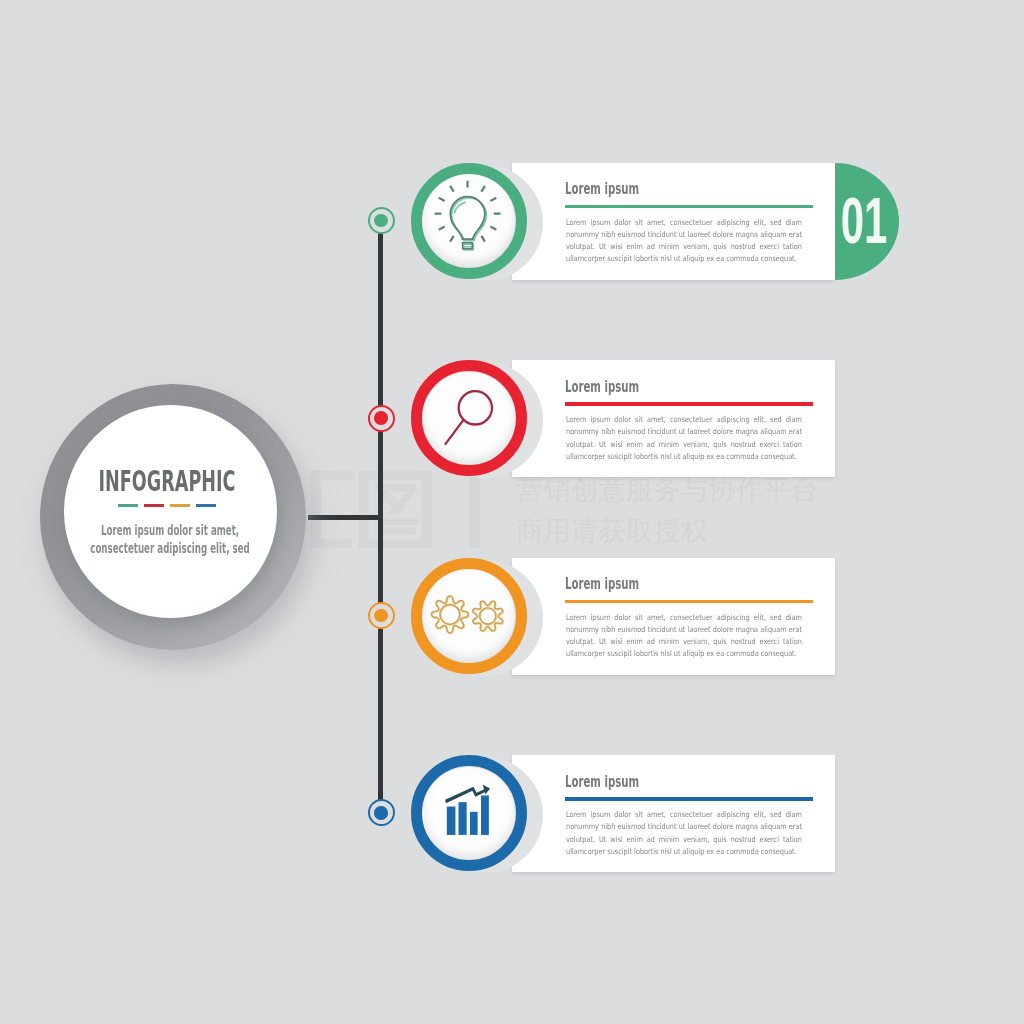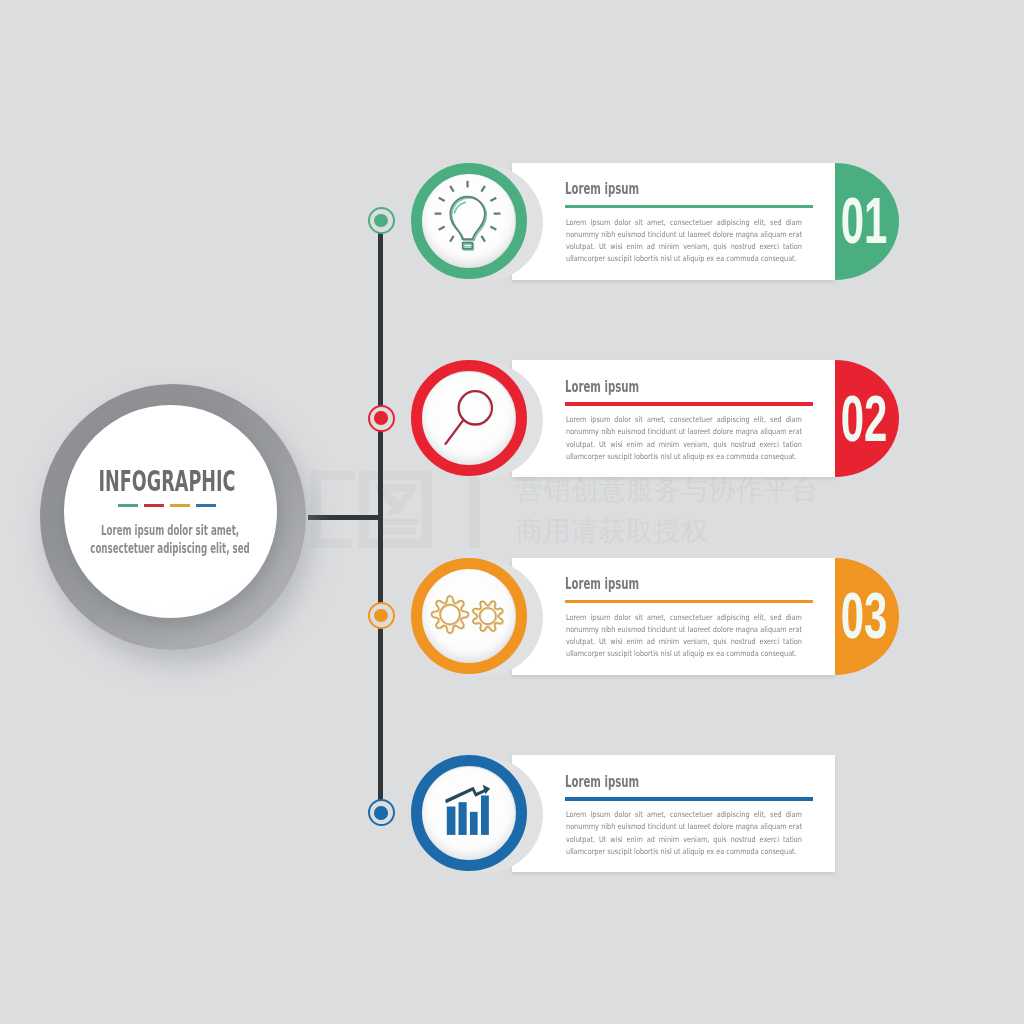--- a/index.html
+++ b/index.html
@@ -146,46 +146,40 @@
       </g>
       <g class="bulbRays" fill="none" stroke="#5e8076" stroke-width="2.3" stroke-linecap="butt">
                 <path d="M47.0 14.0L47.0 7.0M61.3 18.1L65.0 12.2M70.6 27.9L76.7 24.5M74.0 41.0L81.0 41.0M70.6 54.1L76.7 57.5M61.3 63.9L65.0 69.8M32.7 18.1L29.0 12.2M23.4 27.9L17.3 24.5M20.0 41.0L13.0 41.0M23.4 54.1L17.3 57.5M32.7 63.9L29.0 69.8"></path>
               </g>
     </svg></div>
       <div class="disc-ring" style="border-color:#4bae80"></div>
     </div>
       </div>
       <div class="row" style="top: 360px;">
     <div class="card"></div>
-    <div class="badge" style="background:#e82331">
-      <b>02</b>
-    </div>
     <div class="r-title">Lorem ipsum</div>
     <div class="r-rule" style="background:#e82331"></div>
     <div class="r-body">Lorem ipsum dolor sit amet, consectetuer adipiscing elit, sed diam nonummy nibh euismod tincidunt ut laoreet dolore magna aliquam erat volutpat. Ut wisi enim ad minim veniam, quis nostrud exerci tation ullamcorper suscipit lobortis nisl ut aliquip ex ea commoda consequat.</div>
     <div class="shadowdisc"></div>
     <div class="disc">
       <div class="disc-in"></div>
       <div class="disc-icon"><svg viewBox="0 0 96 96">
       <g fill="none" stroke="#a52840" stroke-width="2.4" stroke-linecap="round">
         <circle cx="55" cy="37" r="17.2"></circle>
         <path d="M42.8 49.4 24.3 74.2"></path>
       </g>
       <g fill="none" stroke="#e8dfcf" stroke-width="1.4" stroke-linecap="round">
         <path d="M68.6 30.6a16 16 0 0 1 .6 12.6"></path>
       </g>
     </svg></div>
       <div class="disc-ring" style="border-color:#e82331"></div>
     </div>
       </div>
       <div class="row" style="top: 557.5px;">
     <div class="card"></div>
-    <div class="badge" style="background:#f09422">
-      <b>03</b>
-    </div>
     <div class="r-title">Lorem ipsum</div>
     <div class="r-rule" style="background:#f09422"></div>
     <div class="r-body">Lorem ipsum dolor sit amet, consectetuer adipiscing elit, sed diam nonummy nibh euismod tincidunt ut laoreet dolore magna aliquam erat volutpat. Ut wisi enim ad minim veniam, quis nostrud exerci tation ullamcorper suscipit lobortis nisl ut aliquip ex ea commoda consequat.</div>
     <div class="shadowdisc"></div>
     <div class="disc">
       <div class="disc-in"></div>
       <div class="disc-icon"><svg viewBox="0 0 96 96">
       <g fill="#fefaf0" stroke="none">
         <path class="gearA2" d="M29.42 28.50L29.99 28.57L30.55 28.77L31.09 29.10L31.59 29.58L32.04 30.22L32.42 31.11L32.55 32.90L32.79 33.80L33.05 34.45L33.32 34.97L33.60 35.37L33.90 35.67L34.23 35.86L34.60 35.96L35.03 35.97L35.51 35.88L36.06 35.71L36.71 35.42L37.52 34.96L38.88 33.80L39.77 33.43L40.55 33.30L41.24 33.32L41.86 33.46L42.39 33.72L42.85 34.08L43.20 34.53L43.46 35.07L43.60 35.68L43.62 36.38L43.49 37.15L43.12 38.05L41.95 39.40L41.49 40.21L41.20 40.85L41.03 41.41L40.94 41.89L40.95 42.31L41.04 42.69L41.24 43.02L41.53 43.32L41.93 43.60L42.45 43.87L43.11 44.13L44.01 44.38L45.79 44.51L46.69 44.88L47.32 45.34L47.80 45.84L48.13 46.38L48.33 46.94L48.40 47.52L48.33 48.09L48.13 48.65L47.80 49.19L47.32 49.69L46.68 50.14L45.79 50.52L44.00 50.65L43.10 50.89L42.45 51.15L41.93 51.42L41.53 51.70L41.23 52.00L41.04 52.33L40.94 52.70L40.93 53.13L41.02 53.61L41.19 54.16L41.48 54.81L41.94 55.62L43.10 56.98L43.47 57.87L43.60 58.65L43.58 59.34L43.44 59.96L43.18 60.49L42.82 60.95L42.37 61.30L41.83 61.56L41.22 61.70L40.52 61.72L39.75 61.59L38.85 61.22L37.50 60.05L36.69 59.59L36.05 59.30L35.49 59.13L35.01 59.04L34.59 59.05L34.21 59.14L33.88 59.34L33.58 59.63L33.30 60.03L33.03 60.55L32.77 61.21L32.52 62.11L32.39 63.89L32.02 64.79L31.56 65.42L31.06 65.90L30.52 66.23L29.96 66.43L29.38 66.50L28.81 66.43L28.25 66.23L27.71 65.90L27.21 65.42L26.76 64.78L26.38 63.89L26.25 62.10L26.01 61.20L25.75 60.55L25.48 60.03L25.20 59.63L24.90 59.33L24.57 59.14L24.20 59.04L23.77 59.03L23.29 59.12L22.74 59.29L22.09 59.58L21.28 60.04L19.92 61.20L19.03 61.57L18.25 61.70L17.56 61.68L16.94 61.54L16.41 61.28L15.95 60.92L15.60 60.47L15.34 59.93L15.20 59.32L15.18 58.62L15.31 57.85L15.68 56.95L16.85 55.60L17.31 54.79L17.60 54.15L17.77 53.59L17.86 53.11L17.85 52.69L17.76 52.31L17.56 51.98L17.27 51.68L16.87 51.40L16.35 51.13L15.69 50.87L14.79 50.62L13.01 50.49L12.11 50.12L11.48 49.66L11.00 49.16L10.67 48.62L10.47 48.06L10.40 47.48L10.47 46.91L10.67 46.35L11.00 45.81L11.48 45.31L12.12 44.86L13.01 44.48L14.80 44.35L15.70 44.11L16.35 43.85L16.87 43.58L17.27 43.30L17.57 43.00L17.76 42.67L17.86 42.30L17.87 41.87L17.78 41.39L17.61 40.84L17.32 40.19L16.86 39.38L15.70 38.02L15.33 37.13L15.20 36.35L15.22 35.66L15.36 35.04L15.62 34.51L15.98 34.05L16.43 33.70L16.97 33.44L17.58 33.30L18.28 33.28L19.05 33.41L19.95 33.78L21.30 34.95L22.11 35.41L22.75 35.70L23.31 35.87L23.79 35.96L24.21 35.95L24.59 35.86L24.92 35.66L25.22 35.37L25.50 34.97L25.77 34.45L26.03 33.79L26.28 32.89L26.41 31.11L26.78 30.21L27.24 29.58L27.74 29.10L28.28 28.77L28.84 28.57Z"></path>
                 <path class="gearB2" d="M74.75 34.04L75.18 34.28L75.56 34.62L75.88 35.06L76.13 35.61L76.29 36.27L76.29 37.10L75.81 38.56L75.71 39.36L75.71 39.97L75.75 40.47L75.84 40.88L75.99 41.21L76.19 41.48L76.46 41.68L76.79 41.82L77.21 41.92L77.71 41.96L78.32 41.95L79.11 41.85L80.57 41.36L81.40 41.37L82.06 41.52L82.61 41.76L83.05 42.08L83.40 42.46L83.64 42.90L83.78 43.37L83.80 43.89L83.72 44.43L83.51 44.99L83.15 45.56L82.56 46.15L81.19 46.85L80.56 47.34L80.13 47.77L79.80 48.15L79.58 48.51L79.44 48.85L79.40 49.18L79.45 49.51L79.58 49.85L79.81 50.21L80.13 50.59L80.57 51.01L81.20 51.50L82.58 52.19L83.16 52.78L83.52 53.36L83.73 53.92L83.82 54.46L83.80 54.97L83.66 55.45L83.42 55.88L83.08 56.26L82.64 56.58L82.09 56.83L81.43 56.99L80.60 56.99L79.14 56.51L78.34 56.41L77.73 56.41L77.23 56.45L76.82 56.54L76.49 56.69L76.22 56.89L76.02 57.16L75.88 57.49L75.78 57.91L75.74 58.41L75.75 59.02L75.85 59.81L76.34 61.27L76.33 62.10L76.18 62.76L75.94 63.31L75.62 63.75L75.24 64.10L74.80 64.34L74.33 64.48L73.81 64.50L73.27 64.42L72.71 64.21L72.14 63.85L71.55 63.26L70.85 61.89L70.36 61.26L69.93 60.83L69.55 60.50L69.19 60.28L68.85 60.14L68.52 60.10L68.19 60.15L67.85 60.28L67.49 60.51L67.11 60.83L66.69 61.27L66.20 61.90L65.51 63.28L64.92 63.86L64.34 64.22L63.78 64.43L63.24 64.52L62.73 64.50L62.25 64.36L61.82 64.12L61.44 63.78L61.12 63.34L60.87 62.79L60.71 62.13L60.71 61.30L61.19 59.84L61.29 59.04L61.29 58.43L61.25 57.93L61.16 57.52L61.01 57.19L60.81 56.92L60.54 56.72L60.21 56.58L59.79 56.48L59.29 56.44L58.68 56.45L57.89 56.55L56.43 57.04L55.60 57.03L54.94 56.88L54.39 56.64L53.95 56.32L53.60 55.94L53.36 55.50L53.22 55.03L53.20 54.51L53.28 53.97L53.49 53.41L53.85 52.84L54.44 52.25L55.81 51.55L56.44 51.06L56.87 50.63L57.20 50.25L57.42 49.89L57.56 49.55L57.60 49.22L57.55 48.89L57.42 48.55L57.19 48.19L56.87 47.81L56.43 47.39L55.80 46.90L54.42 46.21L53.84 45.62L53.48 45.04L53.27 44.48L53.18 43.94L53.20 43.43L53.34 42.95L53.58 42.52L53.92 42.14L54.36 41.82L54.91 41.57L55.57 41.41L56.40 41.41L57.86 41.89L58.66 41.99L59.27 41.99L59.77 41.95L60.18 41.86L60.51 41.71L60.78 41.51L60.98 41.24L61.12 40.91L61.22 40.49L61.26 39.99L61.25 39.38L61.15 38.59L60.66 37.13L60.67 36.30L60.82 35.64L61.06 35.09L61.38 34.65L61.76 34.30L62.20 34.06L62.67 33.92L63.19 33.90L63.73 33.98L64.29 34.19L64.86 34.55L65.45 35.14L66.15 36.51L66.64 37.14L67.07 37.57L67.45 37.90L67.81 38.12L68.15 38.26L68.48 38.30L68.81 38.25L69.15 38.12L69.51 37.89L69.89 37.57L70.31 37.13L70.80 36.50L71.49 35.12L72.08 34.54L72.66 34.18L73.22 33.97L73.76 33.88L74.27 33.90Z"></path>

